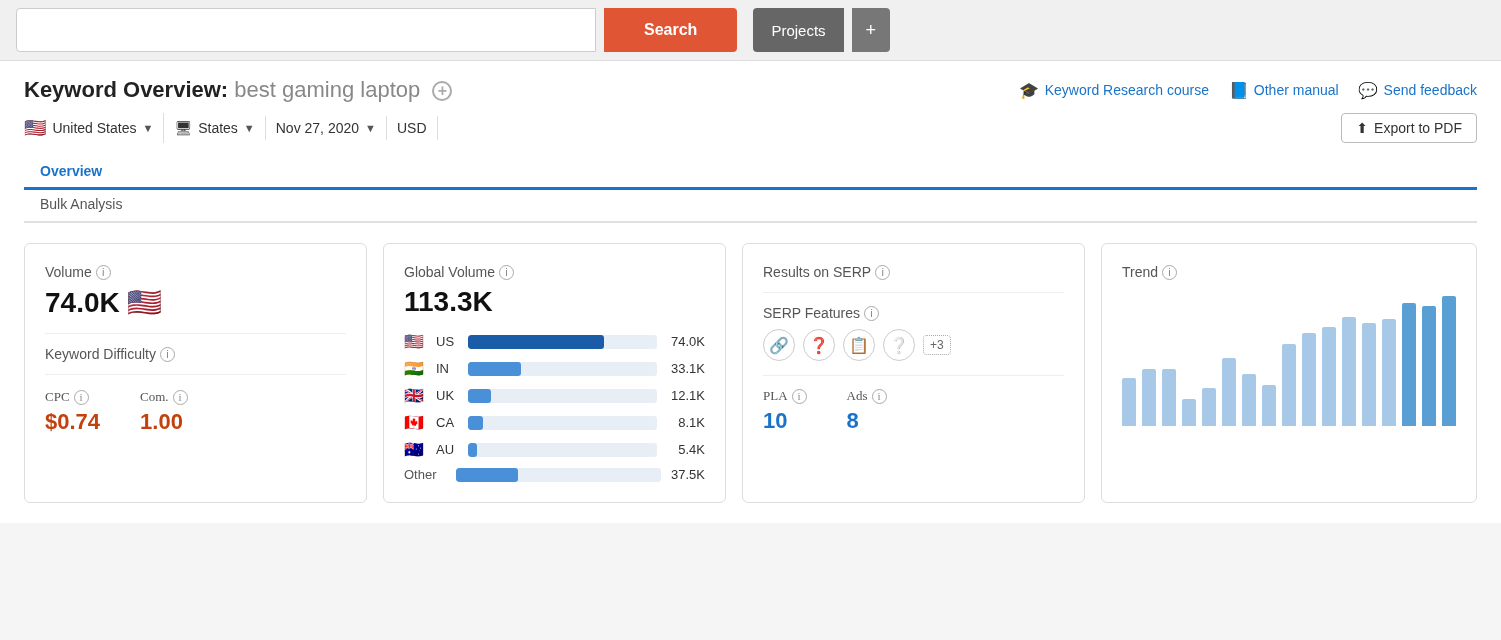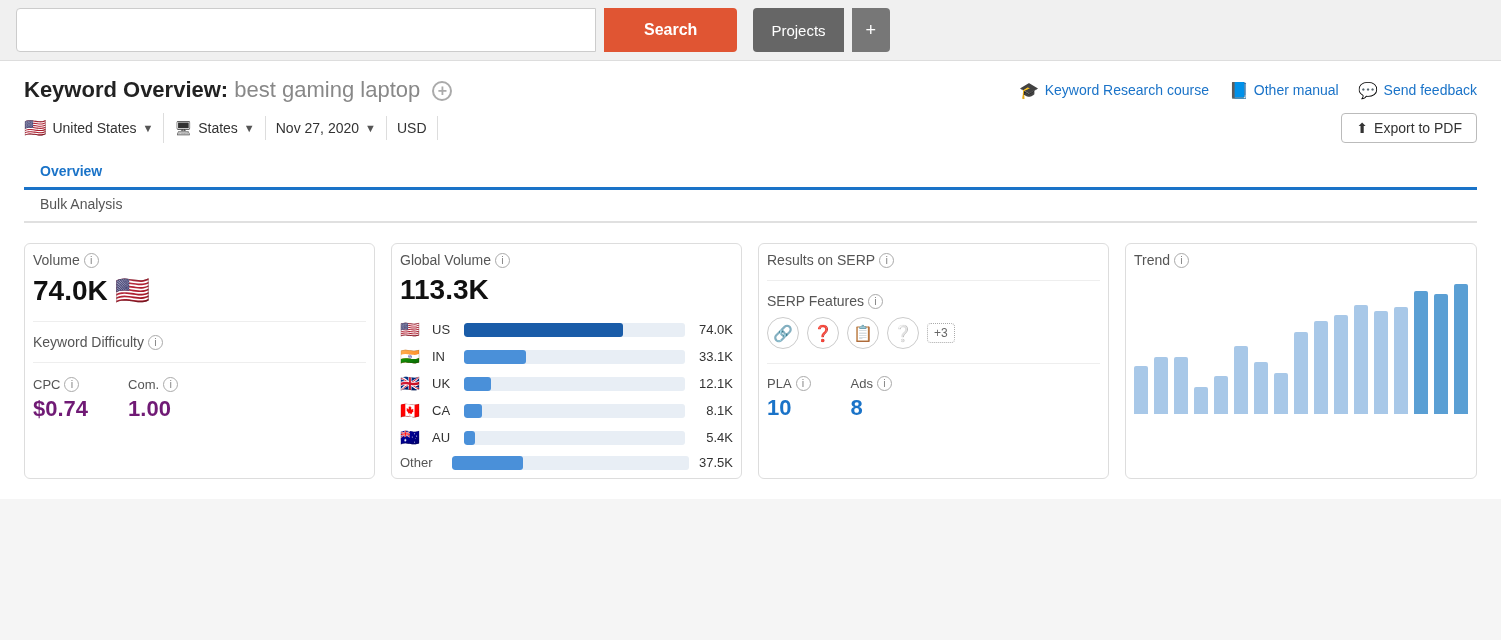--- a/index.html
+++ b/index.html
@@ -173,21 +173,21 @@
     
     .cards-row {
       display: flex;
       gap: 16px;
       padding-bottom: 20px;
     }
     .card {
       background: #fff;
       border: 1px solid #ddd;
       border-radius: 6px;
-      padding: 8px;
+      padding: 20px;
       flex: 1;
     }
 
     
     .card-label {
       font-size: 14px;
       color: #555;
       display: flex;
       align-items: center;
       gap: 4px;
@@ -239,25 +239,26 @@
       margin-top: 14px;
     }
     .metric-group {}
     .metric-group .metric-label {
       font-size: 13px;
       color: #555;
       display: flex;
       align-items: center;
       gap: 4px;
       margin-bottom: 4px;
+      font-family: Liberation Serif, serif;
     }
     .metric-group .metric-val {
       font-size: 22px;
       font-weight: 700;
-      color: #701a75;
+      color: #c2410c;
     }
 
     
     .global-volume-main {
       font-size: 28px;
       font-weight: 700;
       color: #111;
       margin-bottom: 14px;
     }
     .country-row {

